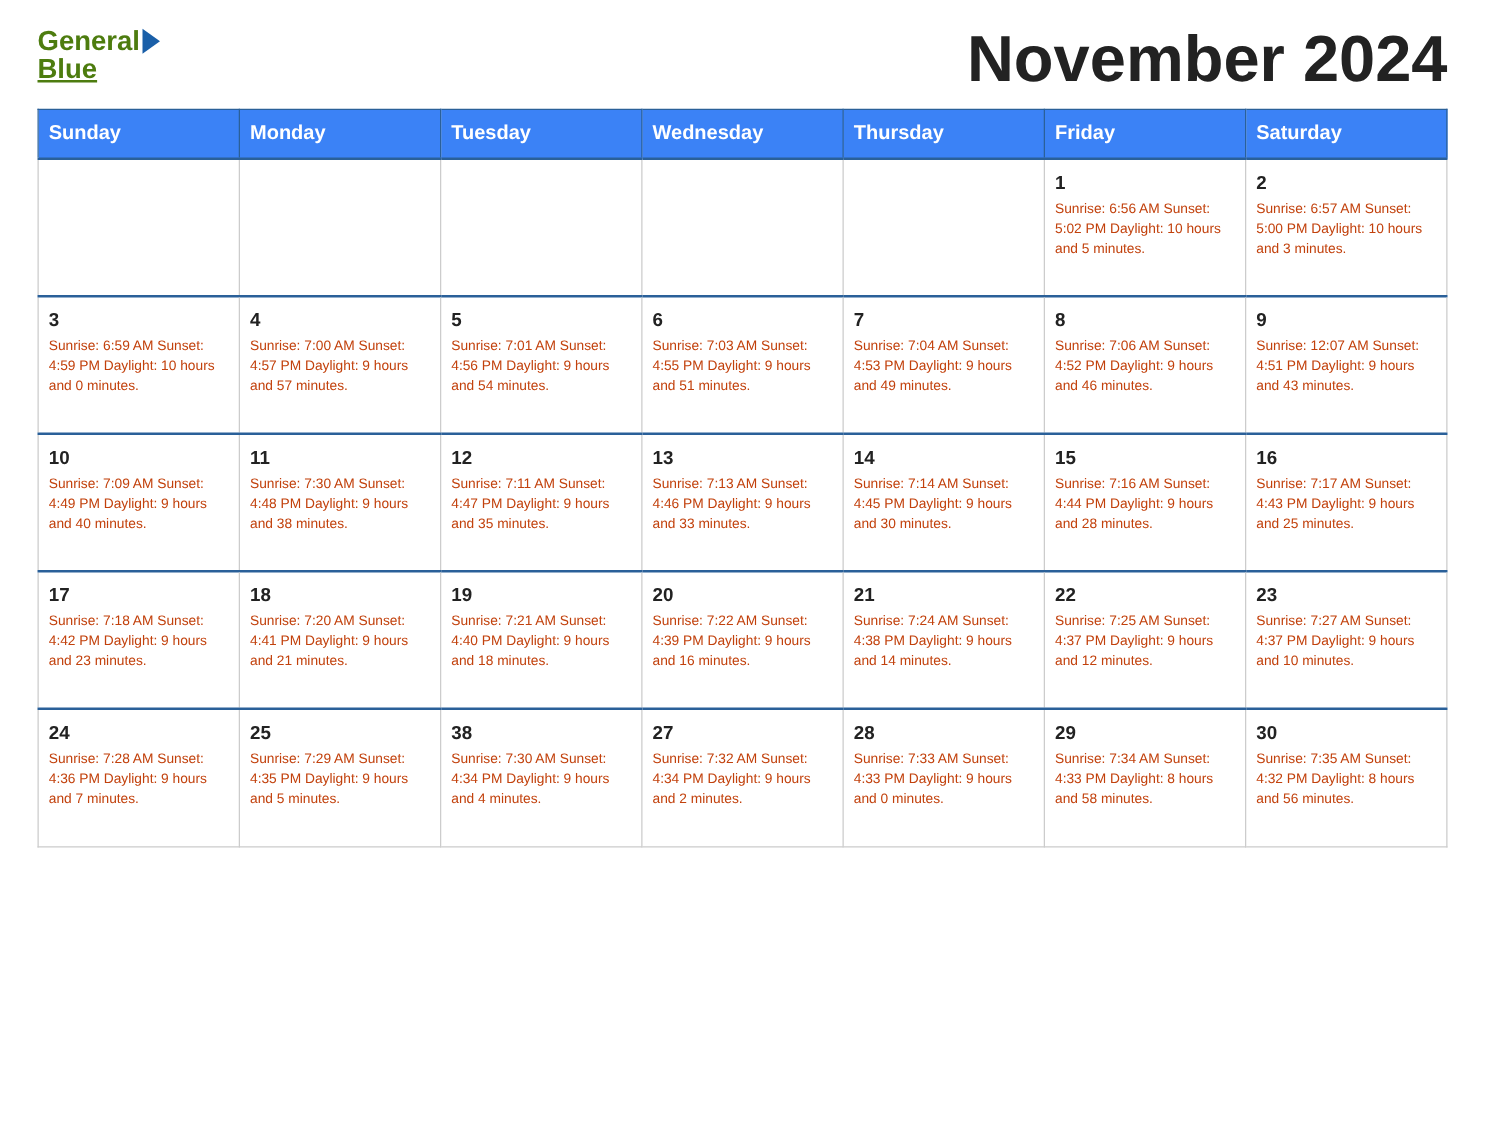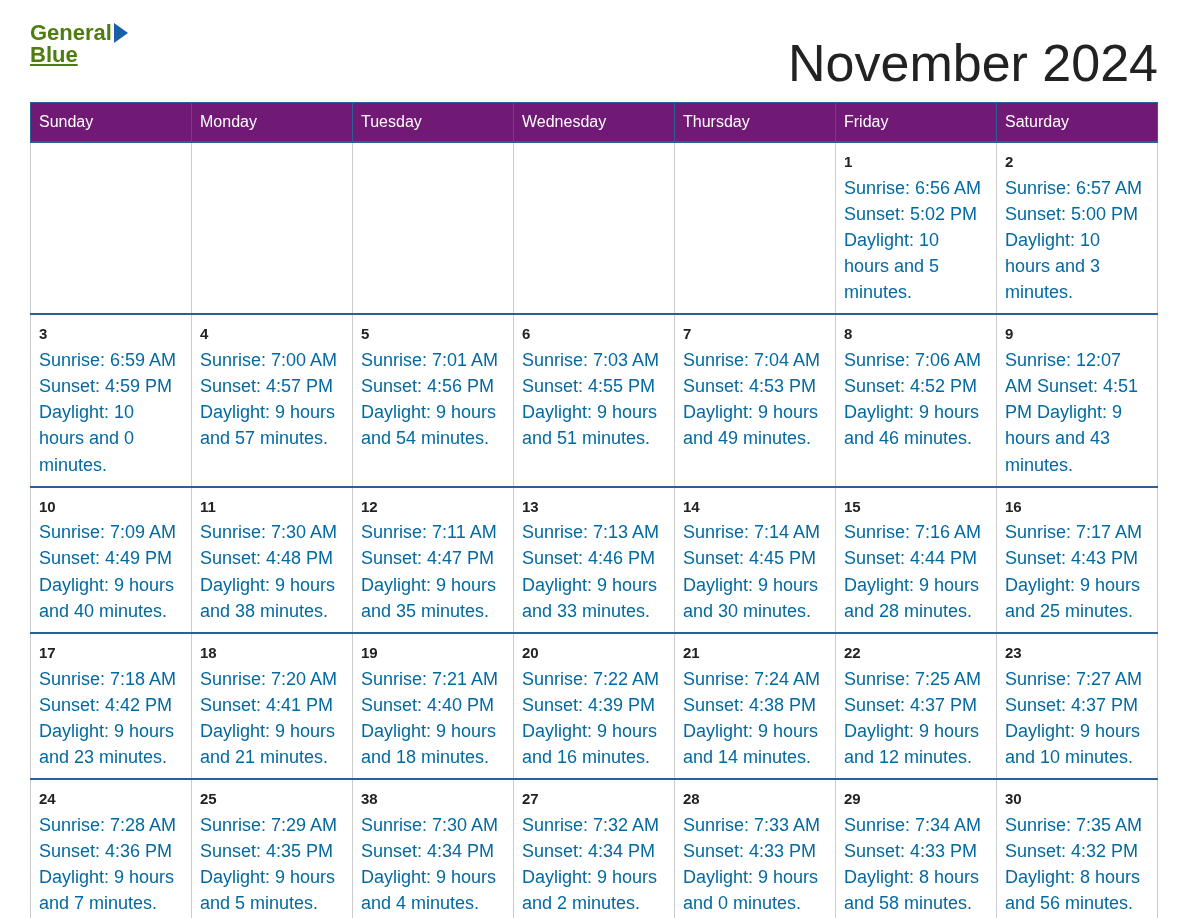--- a/index.html
+++ b/index.html
@@ -43,40 +43,39 @@
       font-size: 22px;
       font-weight: bold;
       margin-top: -4px;
       text-decoration: underline;
     }
     .title-block {
       text-align: right;
     }
     .month-title {
       font-size: 52px;
-      font-weight: normal;
+      font-weight: bold;
       color: #222;
       line-height: 1.1;
-      margin-top: 15px;
     }
     .location-title {
       font-size: 22px;
       color: #333;
       margin-top: 4px;
     }
     .calendar {
       width: 100%;
       border-collapse: collapse;
       margin-top: 10px;
     }
     .calendar th {
-      background-color: #701a75;
+      background-color: #3b82f6;
       color: #fff;
       font-size: 16px;
-      font-weight: normal;
+      font-weight: bold;
       padding: 10px 8px;
       text-align: left;
       border: 1px solid #2a6099;
     }
     .calendar td {
       vertical-align: top;
       padding: 8px 8px;
       border: 1px solid #ccc;
       border-top: 2px solid #2a6099;
       font-size: 13px;
@@ -86,22 +85,22 @@
       height: 110px;
     }
     .calendar td .day-num {
       font-size: 15px;
       font-weight: bold;
       display: block;
       margin-bottom: 2px;
       color: #222;
     }
     .calendar td .day-info {
-      color: #0369a1;
-      font-size: 18px;
+      color: #c2410c;
+      font-size: 11px;
     }
     .calendar td.empty {
       background: #fff;
     }
   </style>
 </head>
 <body>
 
 <div class="header">
   <div class="logo">

